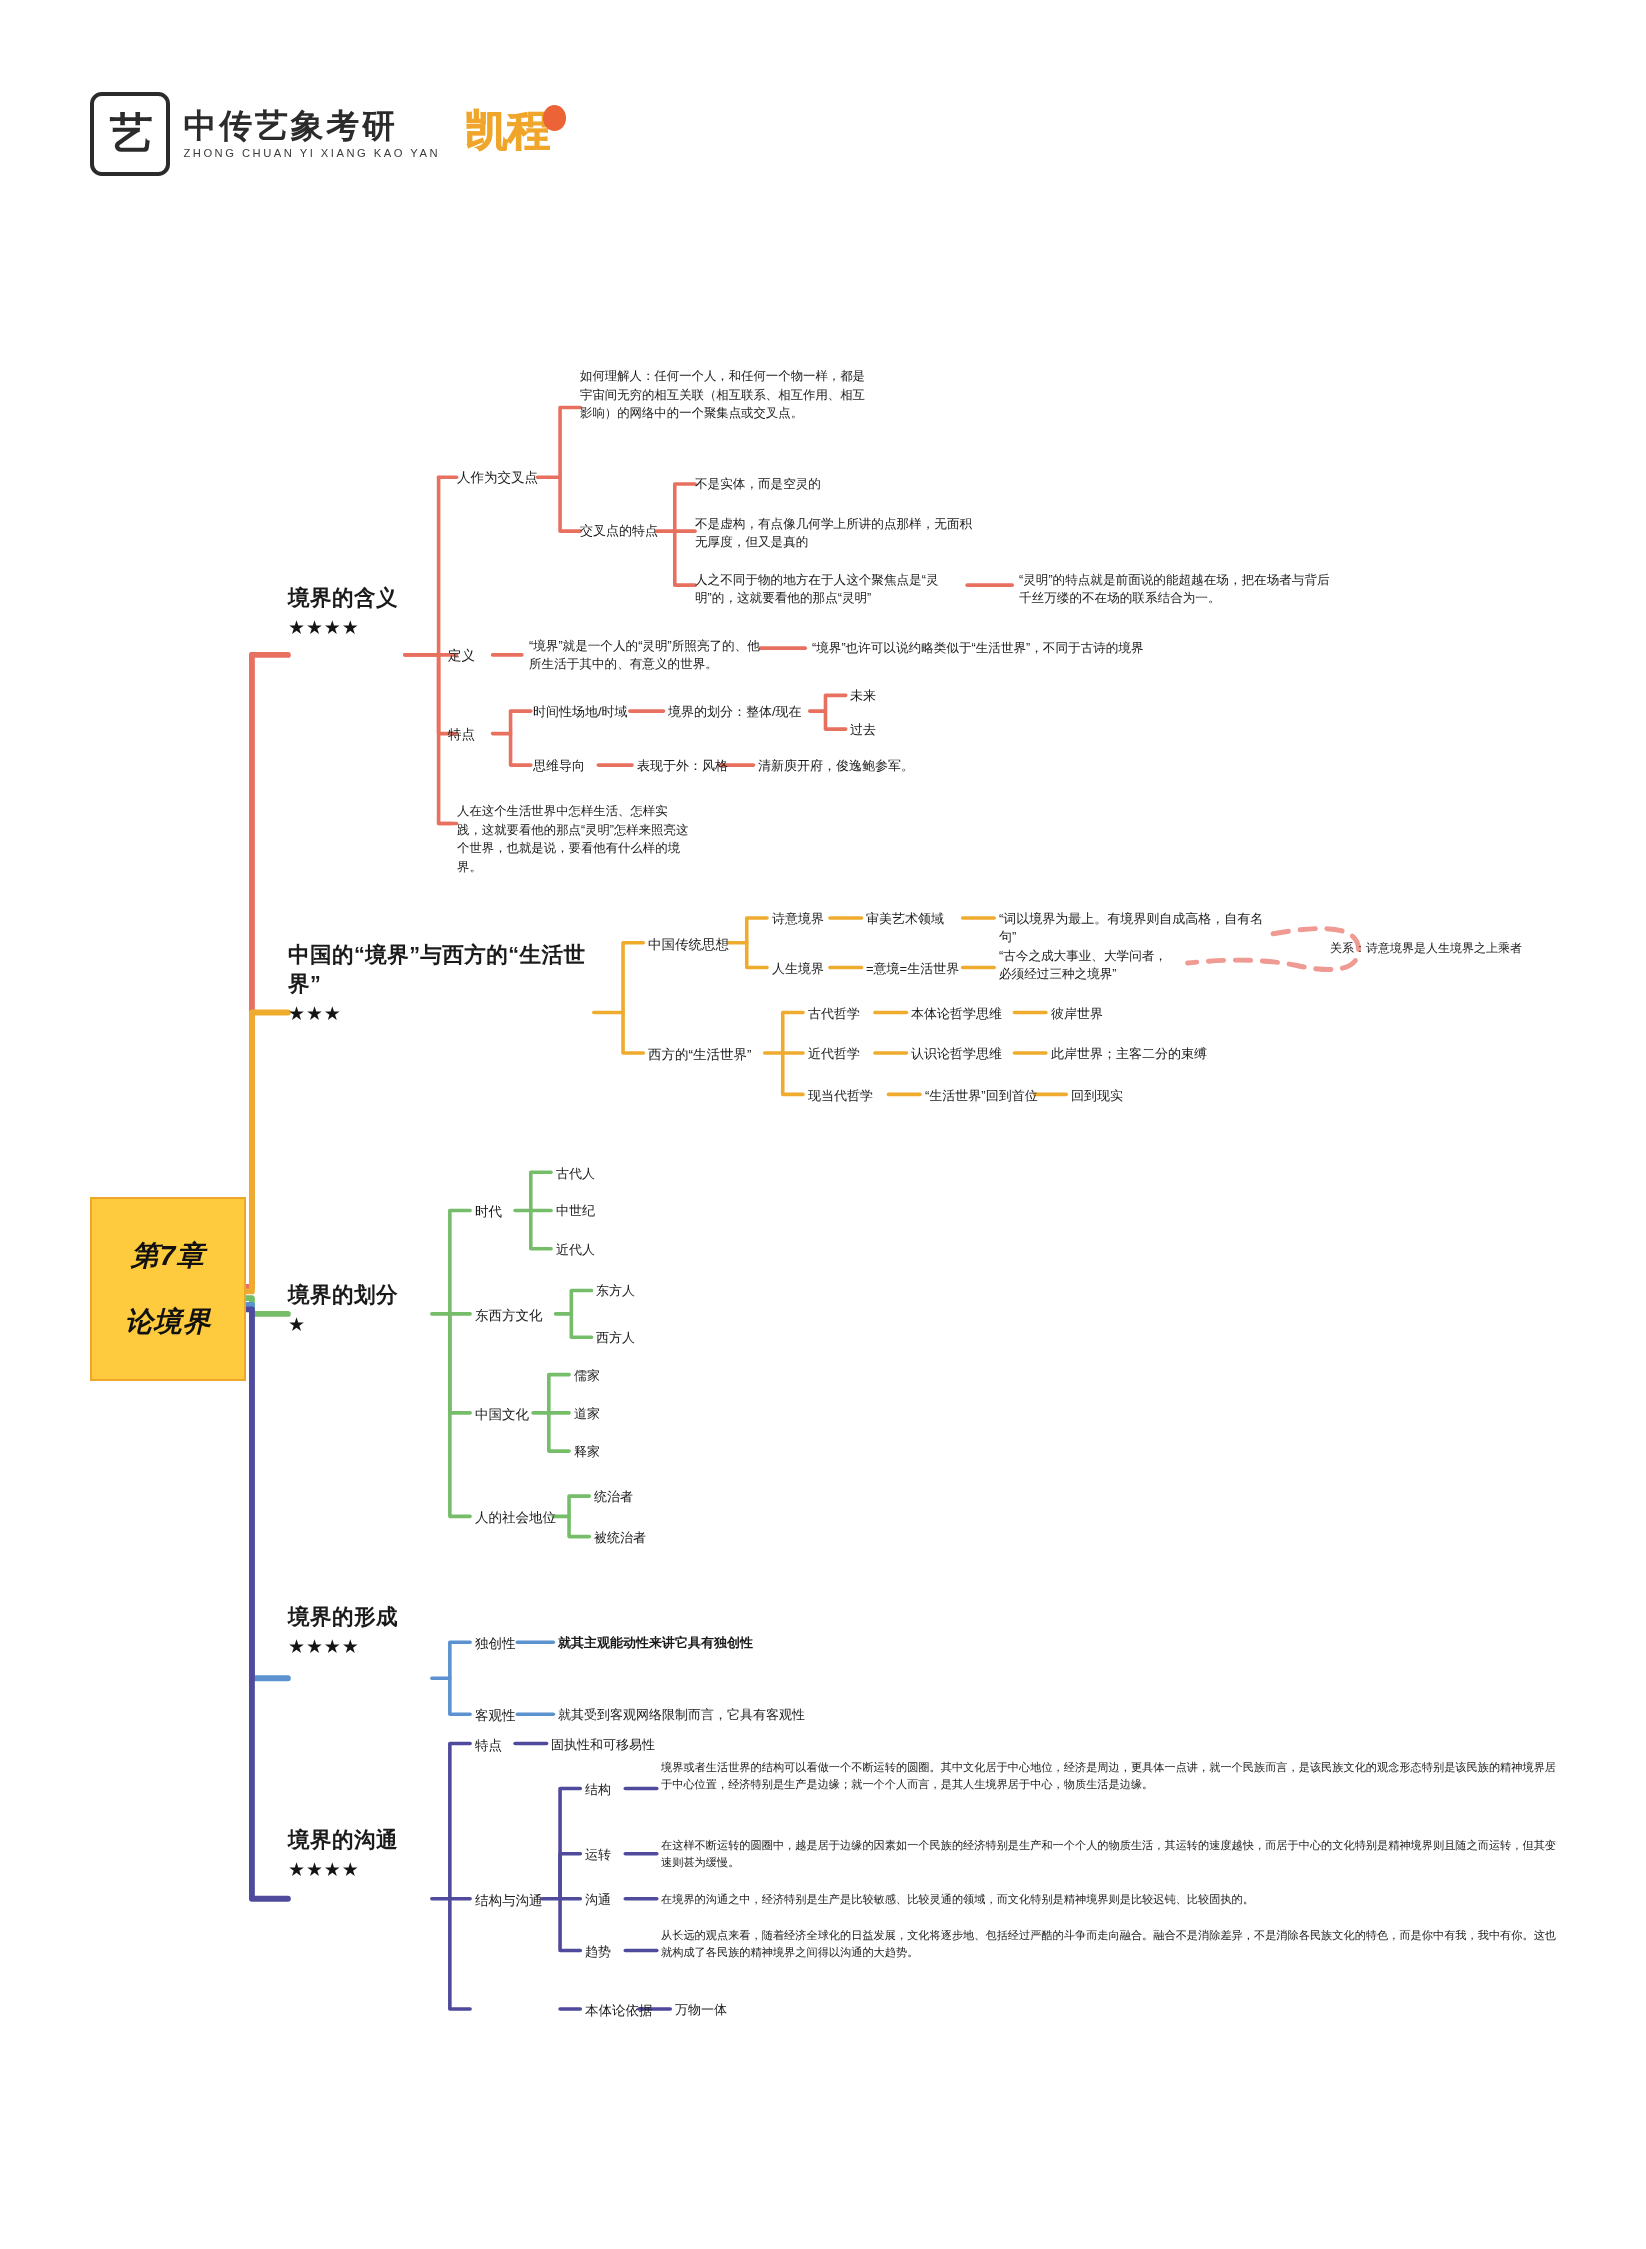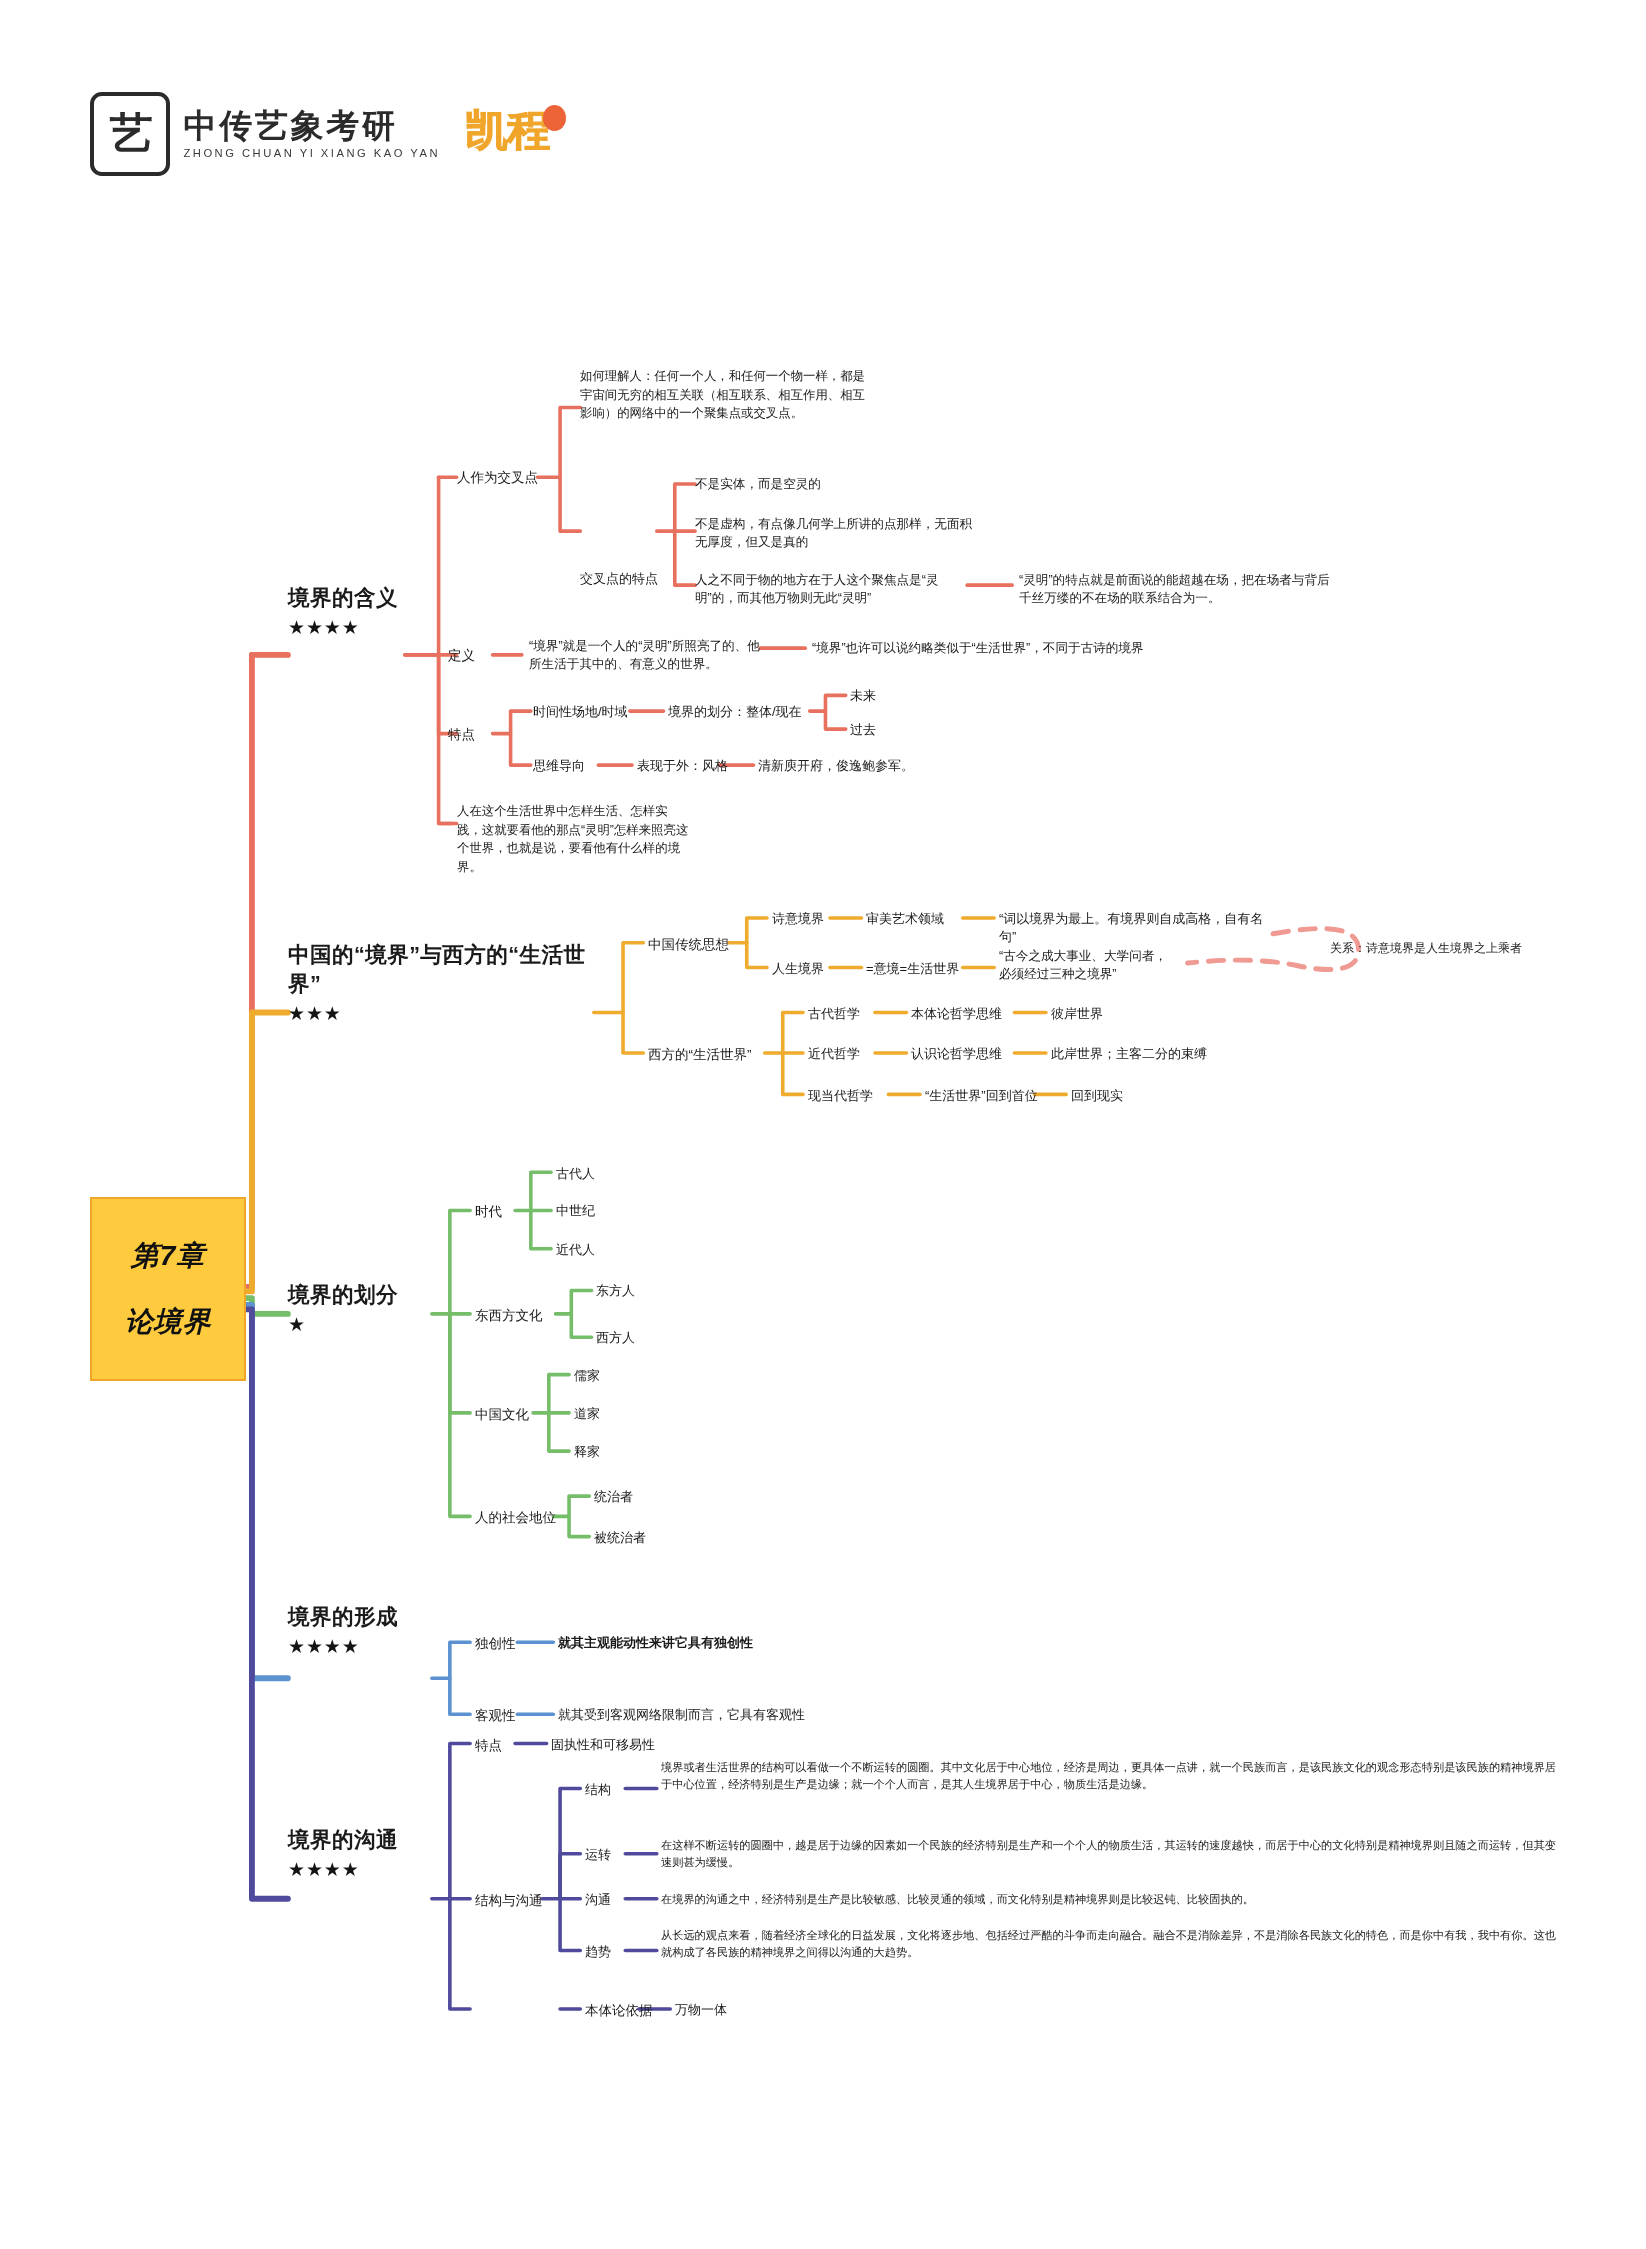--- a/index.html
+++ b/index.html
@@ -188,25 +188,25 @@
 
   <div class="node lv1" style="left:288px;top:583px;width:135px;">
     <span>境界的含义</span>
     <span class="stars">★★★★</span>
   </div>
 
   <div class="node lv2" style="left:457px;top:468px;"><span>人作为交叉点</span></div>
 
   <div class="node para" style="left:580px;top:367px;width:288px;"><span>如何理解人：任何一个人，和任何一个物一样，都是宇宙间无穷的相互关联（相互联系、相互作用、相互影响）的网络中的一个聚集点或交叉点。</span></div>
 
-  <div class="node lv3" style="left:580px;top:522px;margin-top:48px;"><span>交叉点的特点</span></div>
+  <div class="node lv3" style="left:580px;top:522px;"><span>交叉点的特点</span></div>
 
   <div class="node lv4" style="left:695px;top:475px;width:279px;"><span>不是实体，而是空灵的</span></div>
   <div class="node lv4" style="left:695px;top:515px;width:288px;"><span>不是虚构，有点像几何学上所讲的点那样，无面积无厚度，但又是真的</span></div>
-  <div class="node lv4" style="left:695px;top:571px;width:279px;"><span>人之不同于物的地方在于人这个聚焦点是“灵明”的，而其他万物则无此“灵明”</span></div>
+  <div class="node lv4" style="left:695px;top:571px;width:279px;"><span>人之不同于物的地方在于人这个聚焦点是“灵明”的，这就要看他的那点“灵明”</span></div>
   <div class="node lv4" style="left:1019px;top:571px;width:319px;"><span>“灵明”的特点就是前面说的能超越在场，把在场者与背后千丝万缕的不在场的联系结合为一。</span></div>
 
   <div class="node lv2" style="left:448px;top:646px;"><span>定义</span></div>
   <div class="node lv4" style="left:529px;top:637px;width:234px;"><span>“境界”就是一个人的“灵明”所照亮了的、他所生活于其中的、有意义的世界。</span></div>
   <div class="node lv4" style="left:812px;top:639px;width:477px;"><span>“境界”也许可以说约略类似于“生活世界”，不同于古诗的境界</span></div>
 
   <div class="node lv2" style="left:448px;top:725px;"><span>特点</span></div>
   <div class="node lv3" style="left:533px;top:703px;"><span>时间性场地/时域</span></div>
   <div class="node lv3" style="left:668px;top:703px;"><span>境界的划分：整体/现在</span></div>
   <div class="node lv3" style="left:850px;top:687px;"><span>未来</span></div>

